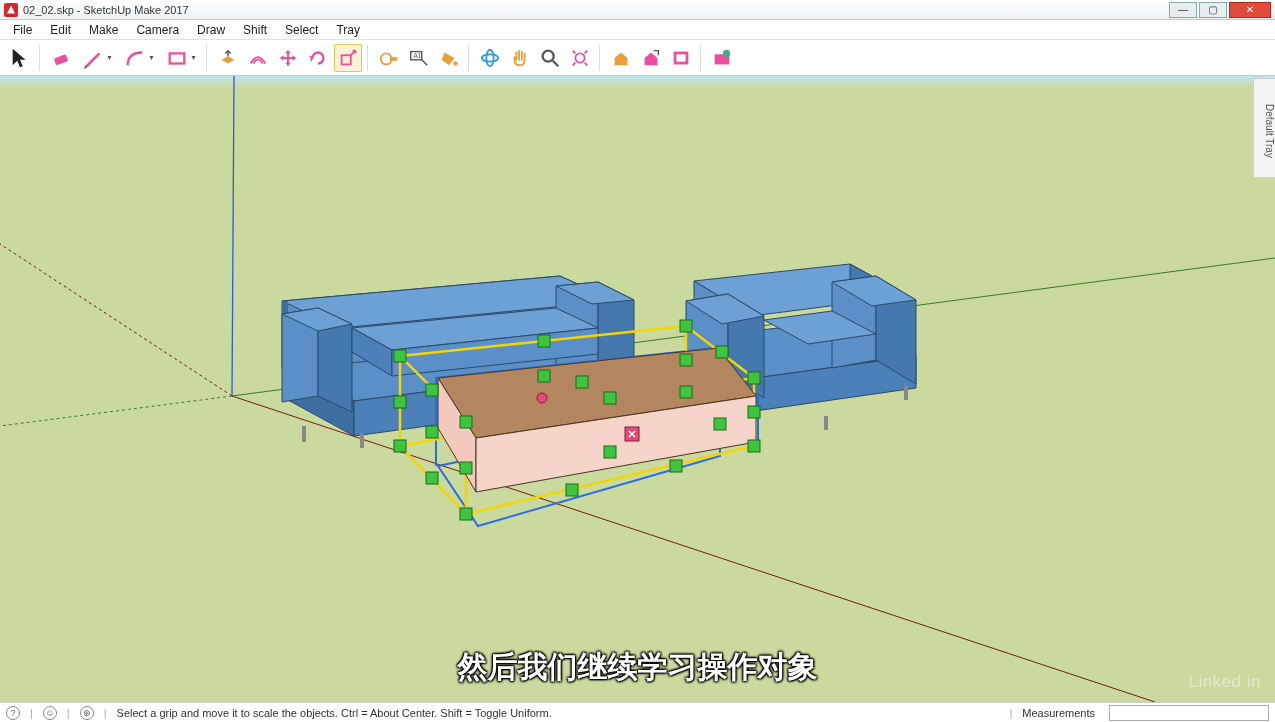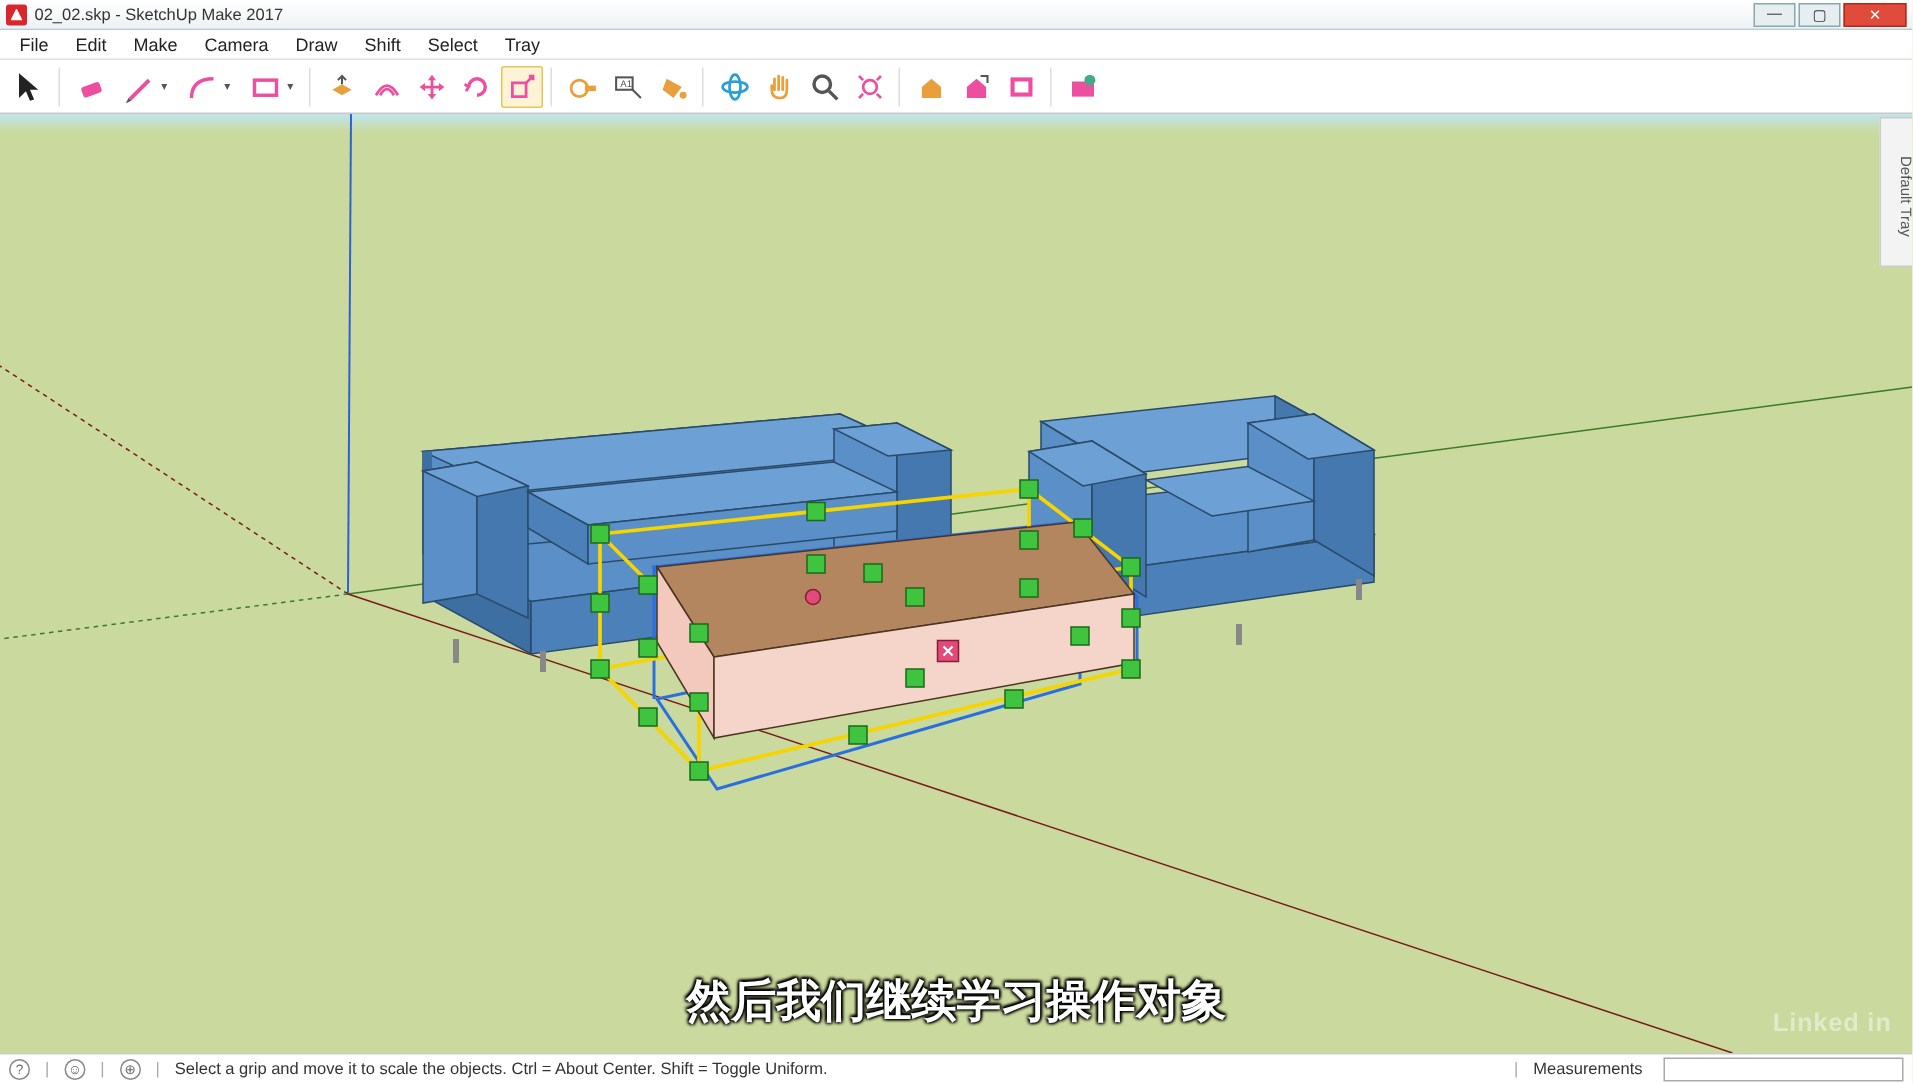--- a/index.html
+++ b/index.html
@@ -28,21 +28,21 @@
 .tray-handle { position:absolute; right:0; top:2px; width:22px; height:100px; background:#f3f3f3; border:1px solid #ccc; border-right:none; writing-mode: vertical-rl; font-size:10px; color:#555; text-align:center; padding-top:6px; }
 
 .statusbar { height: 20px; background:#fff; border-top:1px solid #ccc; display:flex; align-items:center; font-size:11px; color:#333; padding:0 6px; gap:10px; }
 .statusbar .sicon { width:14px; height:14px; border:1px solid #888; border-radius:50%; display:flex; align-items:center; justify-content:center; font-size:9px; color:#666; }
 .statusbar .ssep { color:#aaa; }
 .statusbar .spacer { flex:1; }
 .statusbar .meas-label { margin-right:4px; }
 .statusbar .meas-box { width:160px; height:16px; border:1px solid #aaa; background:#fff; }
 
 .subtitle { position:absolute; bottom:14px; left:50%; transform:translateX(-50%); font-size:30px; font-weight:600; color:#fff; text-shadow: -1px -1px 2px #000, 1px -1px 2px #000, -1px 1px 2px #000, 1px 1px 2px #000; white-space:nowrap; }
-.watermark { position:absolute; right:14px; bottom:10px; font-size:17px; font-weight:700; color:rgba(255,255,255,.45); letter-spacing:.5px; }
+.watermark { position:absolute; right:14px; bottom:10px; font-size:17px; font-weight:400; color:rgba(255,255,255,.45); letter-spacing:.5px; }
 
 svg.scene { position:absolute; top:0; left:0; }
 </style>
 </head>
 <body>
 
 <div class="titlebar">
   <div class="app-icon"></div>
   <span>02_02.skp - SketchUp Make 2017</span>
   <div class="spacer"></div>

